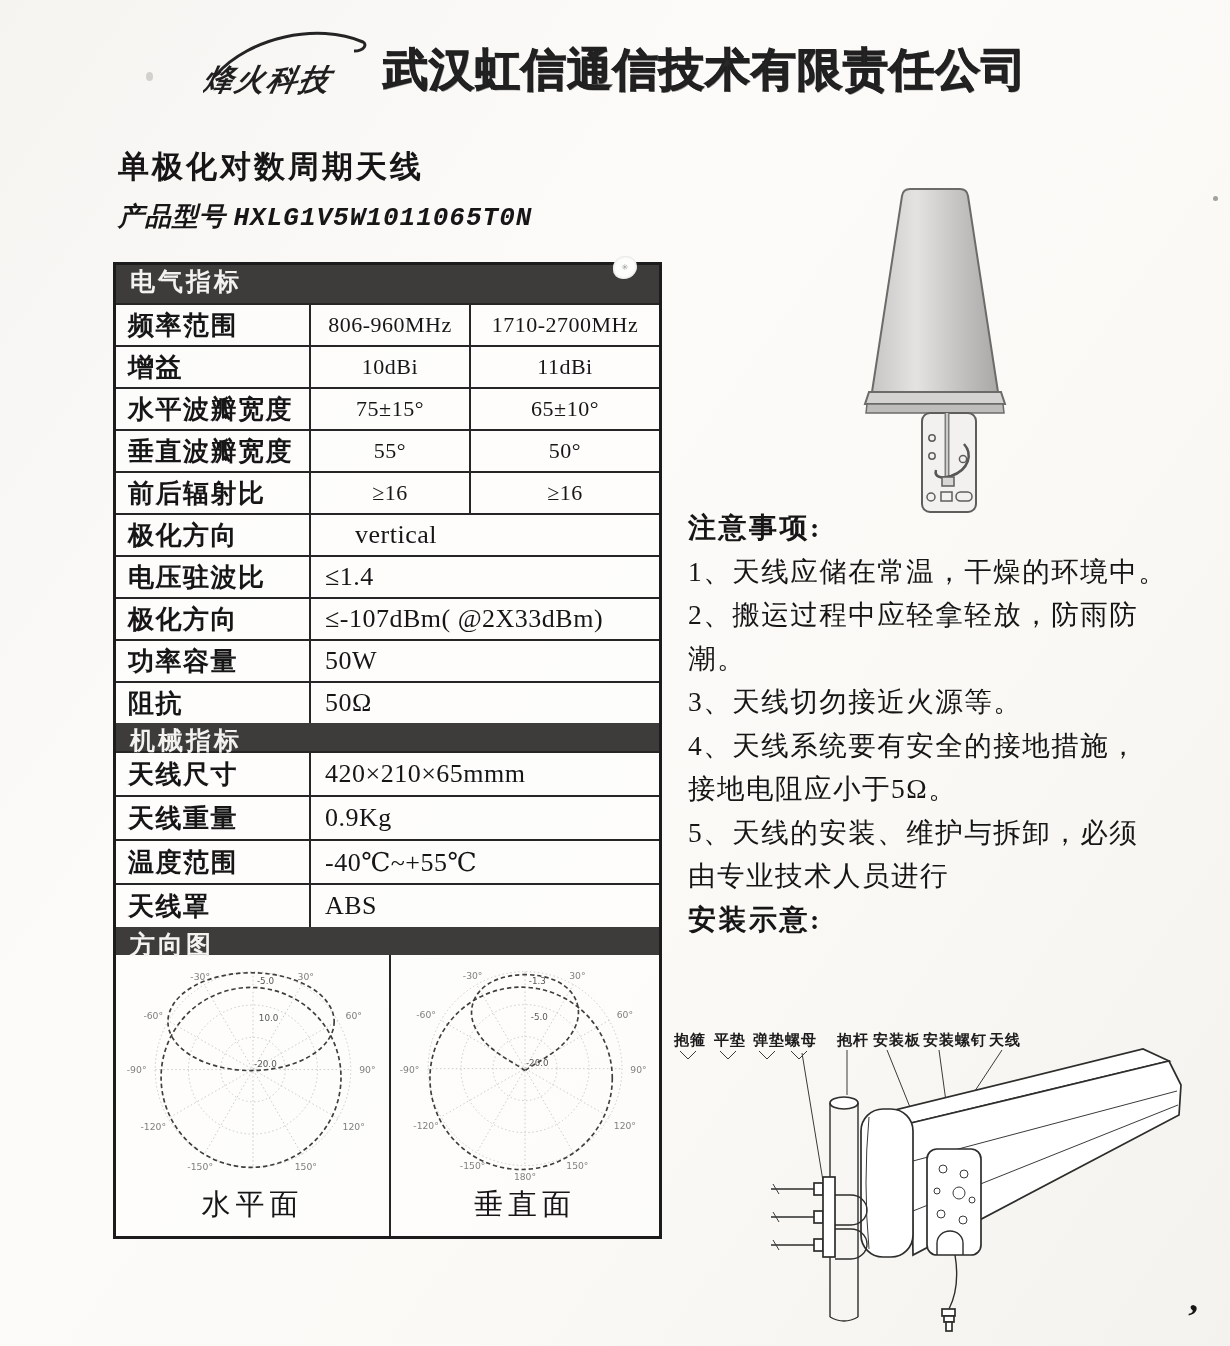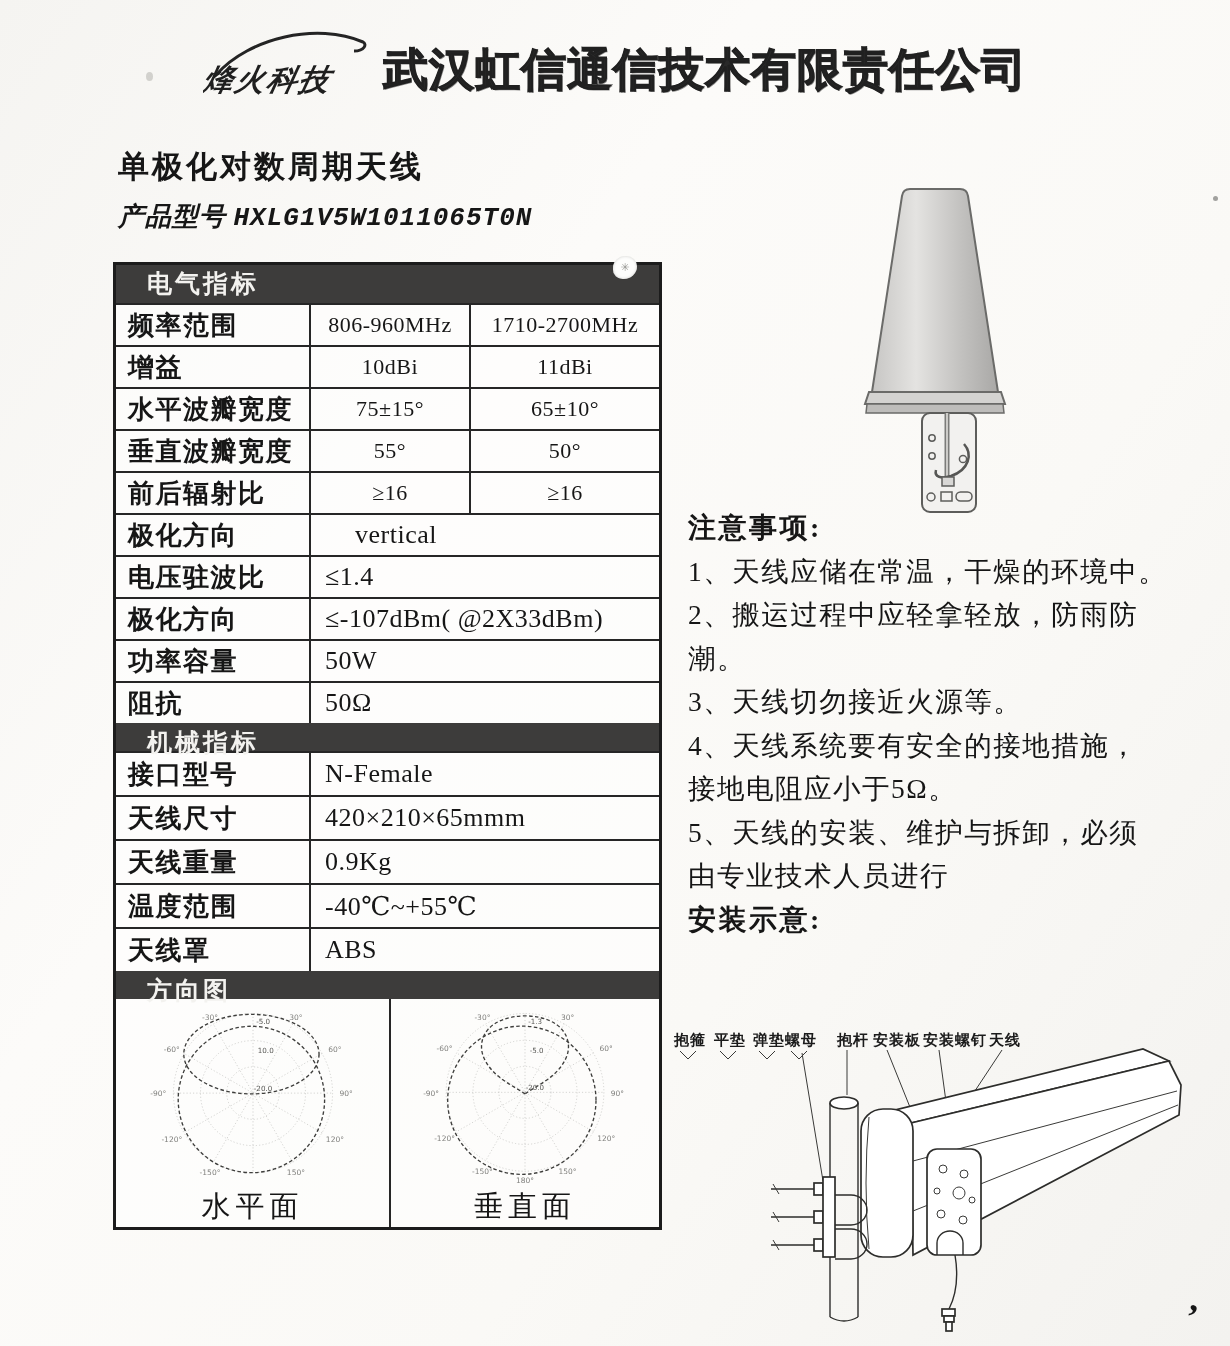--- a/index.html
+++ b/index.html
@@ -18,22 +18,22 @@
     -webkit-text-stroke:1.1px #202020;text-shadow:1px 1px 0 rgba(40,40,40,.55);
     white-space:nowrap;
   }
   
   .title1{position:absolute;left:118px;top:146px;font-size:31px;font-weight:bold;letter-spacing:3px;}
   .title2{position:absolute;left:118px;top:199px;font-size:26px;font-weight:bold;letter-spacing:1px;font-style:italic;}
   .mono{font-family:"Liberation Mono","DejaVu Sans Mono",monospace;font-weight:bold;}
   
   .spec{position:absolute;left:113px;top:262px;width:549px;border:3px solid #1c1c1c;background:rgba(255,255,255,.5);box-sizing:border-box;}
   .sbar{position:relative;height:38px;line-height:38px;background:#3d3c3b;color:#f3f2ef;
-        font-family:Liberation Serif, serif;font-weight:bold;font-size:25px;
-        letter-spacing:3px;padding-left:31px;box-sizing:border-box;}
+        font-family:Liberation Mono, monospace;font-weight:bold;font-size:25px;
+        letter-spacing:3px;padding-left:14px;box-sizing:border-box;}
   .sbar.h40{height:28px;line-height:40px;}
   .bar-mark{position:absolute;right:22px;top:-9px;width:24px;height:23px;background:#fdfdfc;
         border-radius:54% 46% 58% 42%;box-shadow:inset 0 0 3px #cfcfcc;text-align:center;
         font-size:11px;line-height:23px;color:#9a9a96;font-weight:normal;letter-spacing:0;}
   .row{display:flex;border-top:2px solid #262626;box-sizing:border-box;}
   .row.e{height:42px;}
   .row.m{height:44px;}
   .cl{width:195px;border-right:2px solid #262626;box-sizing:border-box;display:flex;align-items:center;
       padding-left:12px;font-size:26px;letter-spacing:1.5px;font-weight:bold;}
   .cv{width:160px;border-right:2px solid #262626;box-sizing:border-box;display:flex;align-items:center;
@@ -135,45 +135,41 @@
     <div class="row e">
       <div class="cl">阻抗</div>
       <div class="cs">50Ω</div>
     </div>
 
     <div class="sbar h40">
       <span>机械指标</span>
     </div>
 
     <div class="row m">
-      <div class="cl">接口型号</div>
-      <div class="cs">N-Female</div>
-    </div>
-    <div class="row m">
       <div class="cl">天线尺寸</div>
       <div class="cs">420×210×65mmm</div>
     </div>
     <div class="row m">
       <div class="cl">天线重量</div>
       <div class="cs">0.9Kg</div>
     </div>
     <div class="row m">
       <div class="cl">温度范围</div>
       <div class="cs">-40℃~+55℃</div>
     </div>
     <div class="row m">
       <div class="cl">天线罩</div>
       <div class="cs">ABS</div>
     </div>
 
     <div class="sbar h40">
       <span>方向图</span>
     </div>
 
-    <div class="pattern-area row" style="height:228px;border-top:none;">
+    <div class="pattern-area row" style="height:281px;border-top:none;">
 
       <div class="pcell">
         <svg class="polar" width="264" height="225" viewBox="0 0 270 230">
           <g class="pgrid">
             <circle cx="135" cy="112" r="100"></circle>
               <circle cx="135" cy="112" r="66"></circle>
               <circle cx="135" cy="112" r="33"></circle>
             <line x1="135" y1="12" x2="135" y2="212"></line>
               <line x1="35" y1="112" x2="235" y2="112"></line>
             <line x1="185" y1="25" x2="85" y2="199"></line>

